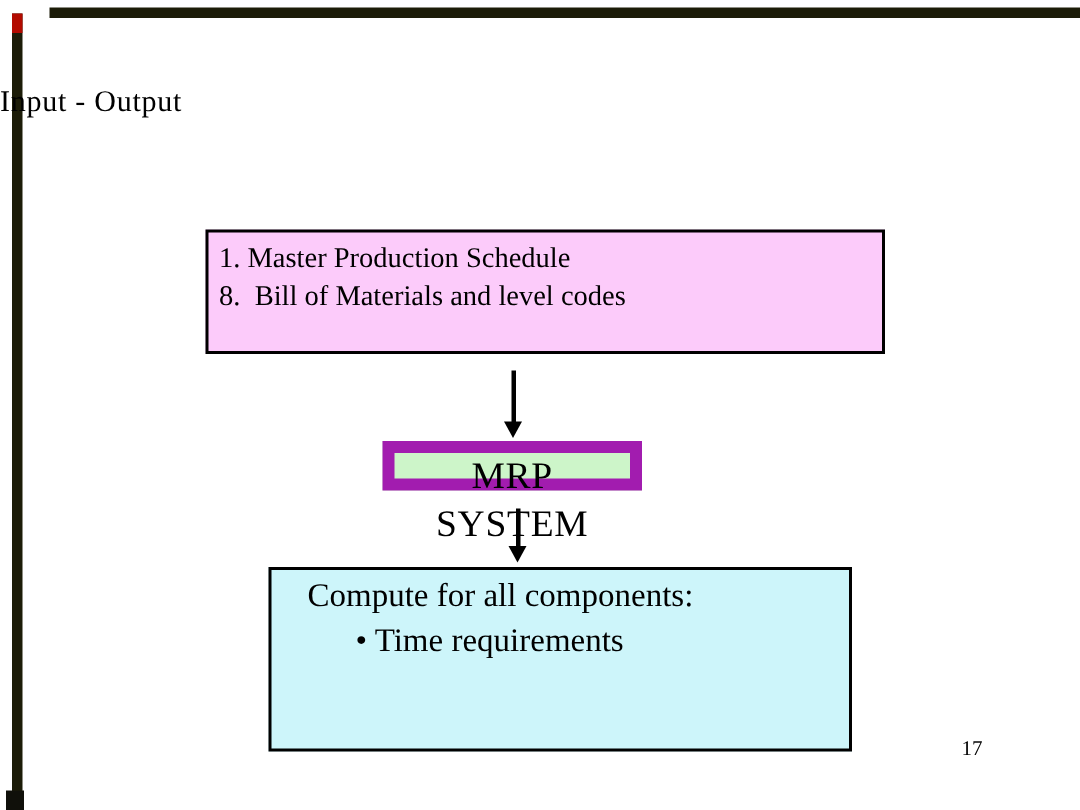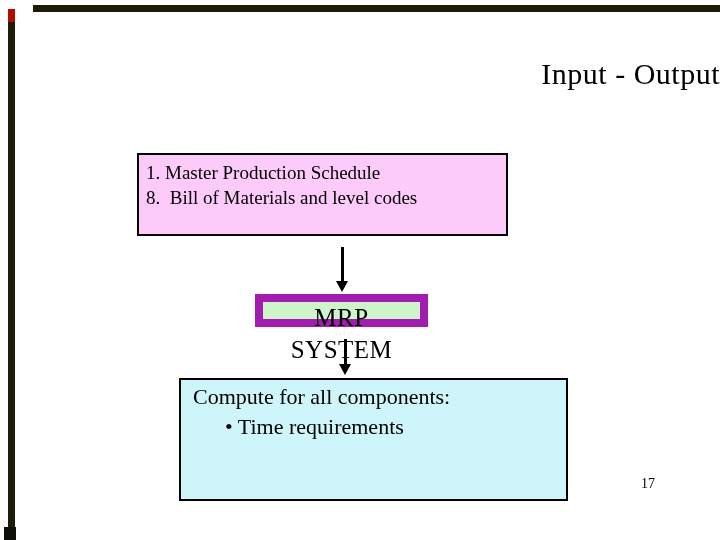--- a/index.html
+++ b/index.html
@@ -15,31 +15,31 @@
 
   
   .frame-top  { left: 33px; top: 5px;  width: 687px; height: 7px; }
   .frame-left { left: 8px;  top: 9px;  width: 7px;   height: 531px; }
   .frame-red  { left: 8px;  top: 9px;  width: 7px;   height: 13px; }
   .frame-nub  { left: 4px;  top: 527px; width: 12px; height: 13px; }
 
   
   .title {
     left: 0; right: 0; top: 57px;
-    text-align: right;
-    font-size: 30px;
+    text-align: left;
+    font-size: 20px;
     font-weight: normal;
     margin: 0;
     letter-spacing: 0.5px;
   }
 
   
   .input-box {
     left: 137px; top: 153px;
-    width: 371px; height: 83px;
+    width: 453px; height: 83px;
     border: 2px solid #000;
     box-sizing: border-box;
     padding: 5px 0 0 7px;
     font-size: 19px;
     line-height: 25px;
   }
   .pline { white-space: pre; }
 
   
   .shaft { width: 3px; background: #000; }
@@ -65,29 +65,29 @@
     line-height: 32px;
     letter-spacing: 0.5px;
   }
 
   
   .output-box {
     left: 179px; top: 378px;
     width: 389px; height: 123px;
     border: 2px solid #000;
     box-sizing: border-box;
-    padding: 2px 0 0 12px;
+    padding: 2px 0 0 24px;
     font-size: 22px;
     line-height: 29.5px;
   }
   .bullet { padding-left: 32px; white-space: pre; }
 
   
   .page-num {
-    left: 641px; top: 476px;
+    left: 641px; top: 492px;
     font-size: 14px;
   }
 </style>
 </head>
 <body>
 
 <div class="abs frame-top" style="background-color: rgb(28, 28, 8);"></div>
 <div class="abs frame-left" style="background-color: rgb(28, 28, 8);"></div>
 <div class="abs frame-red" style="background-color: rgb(179, 11, 0);"></div>
 <div class="abs frame-nub" style="background-color: rgb(16, 16, 10);"></div>

